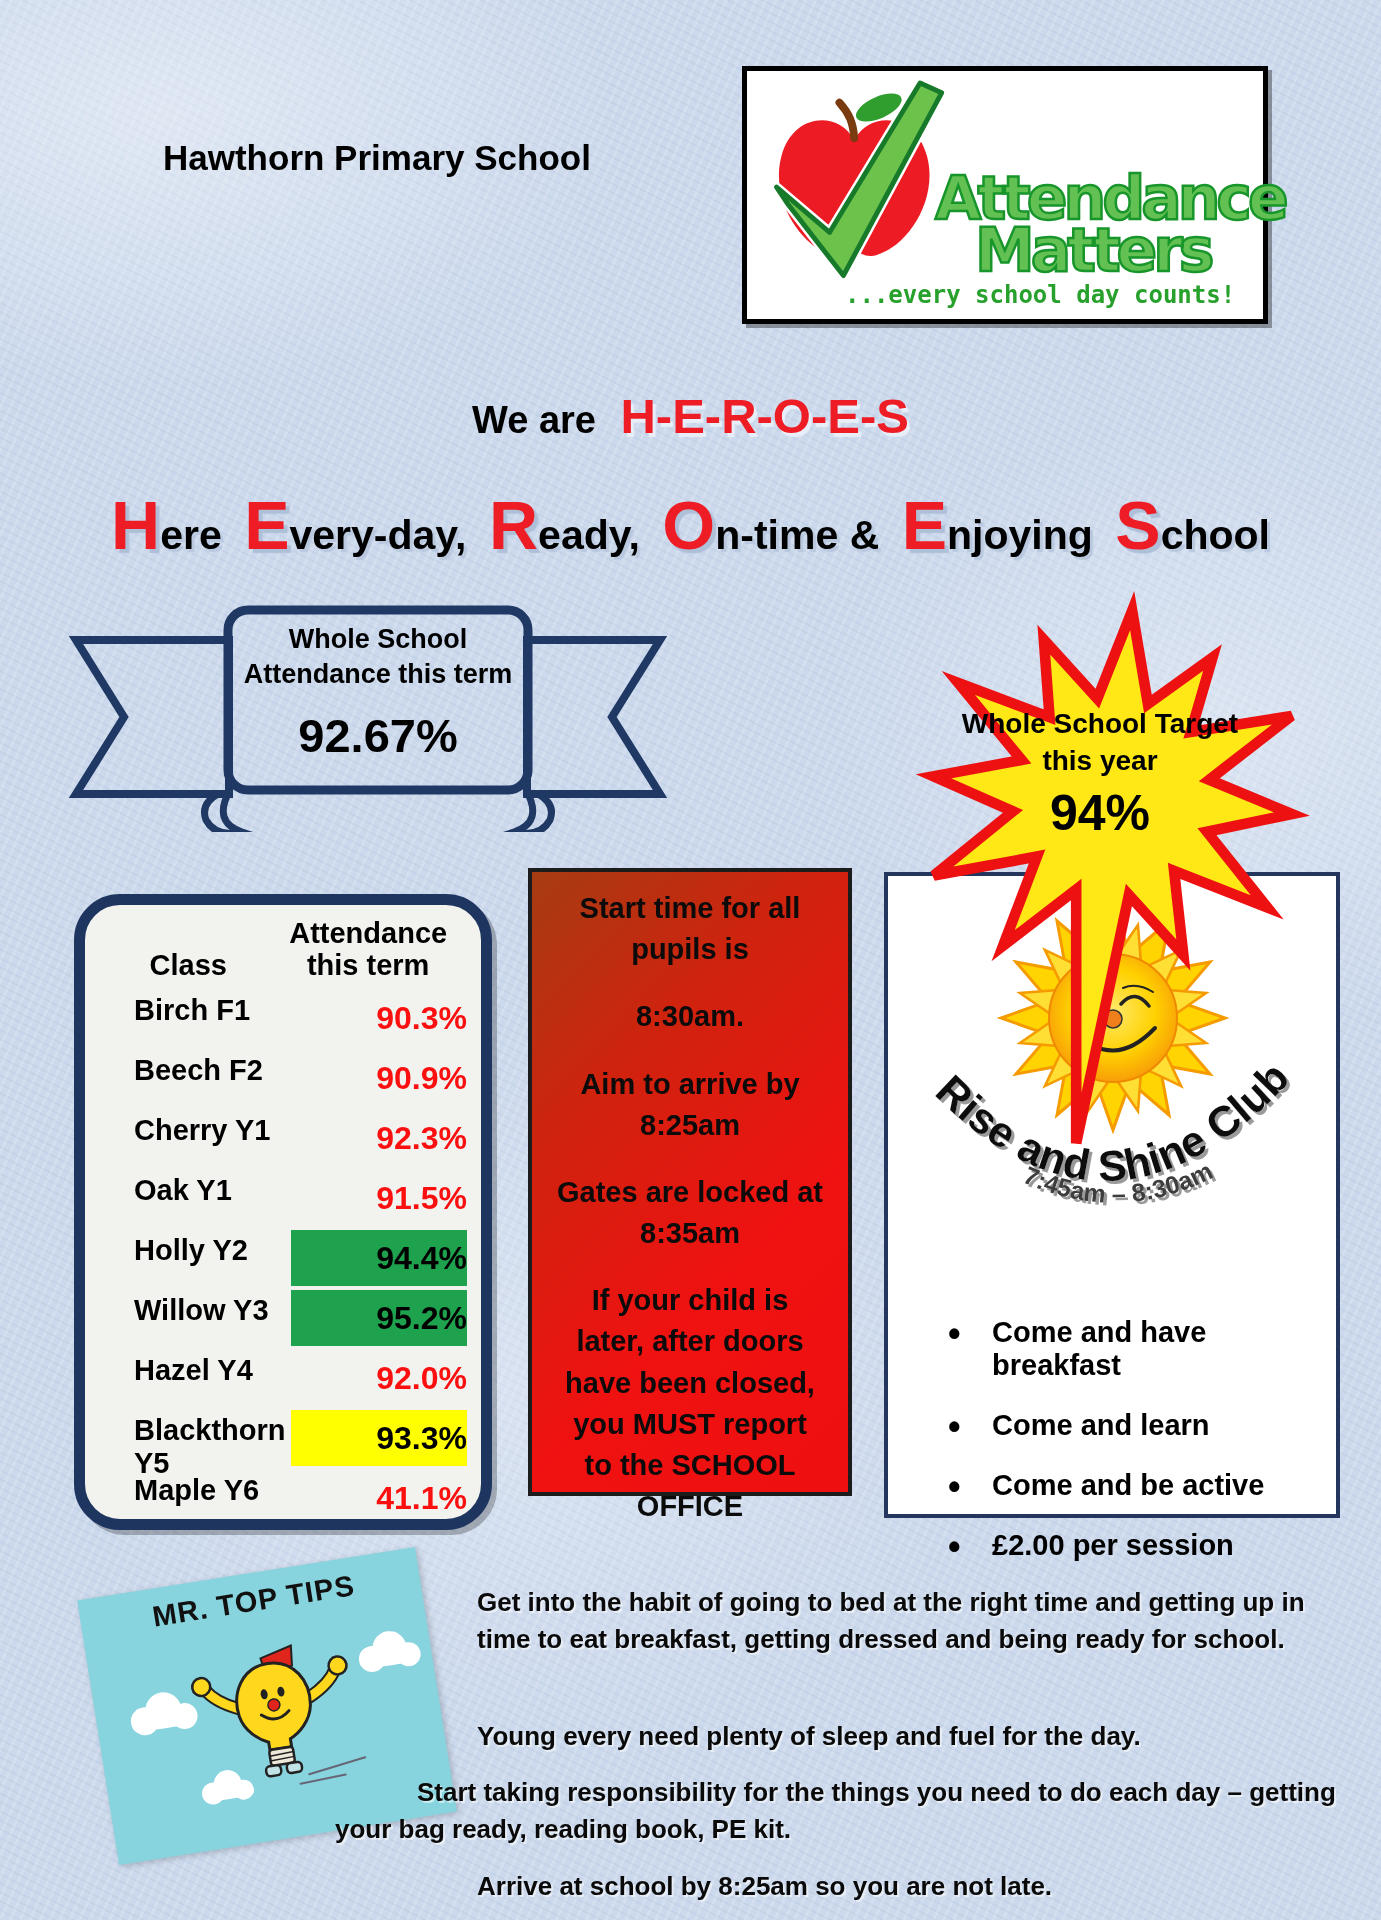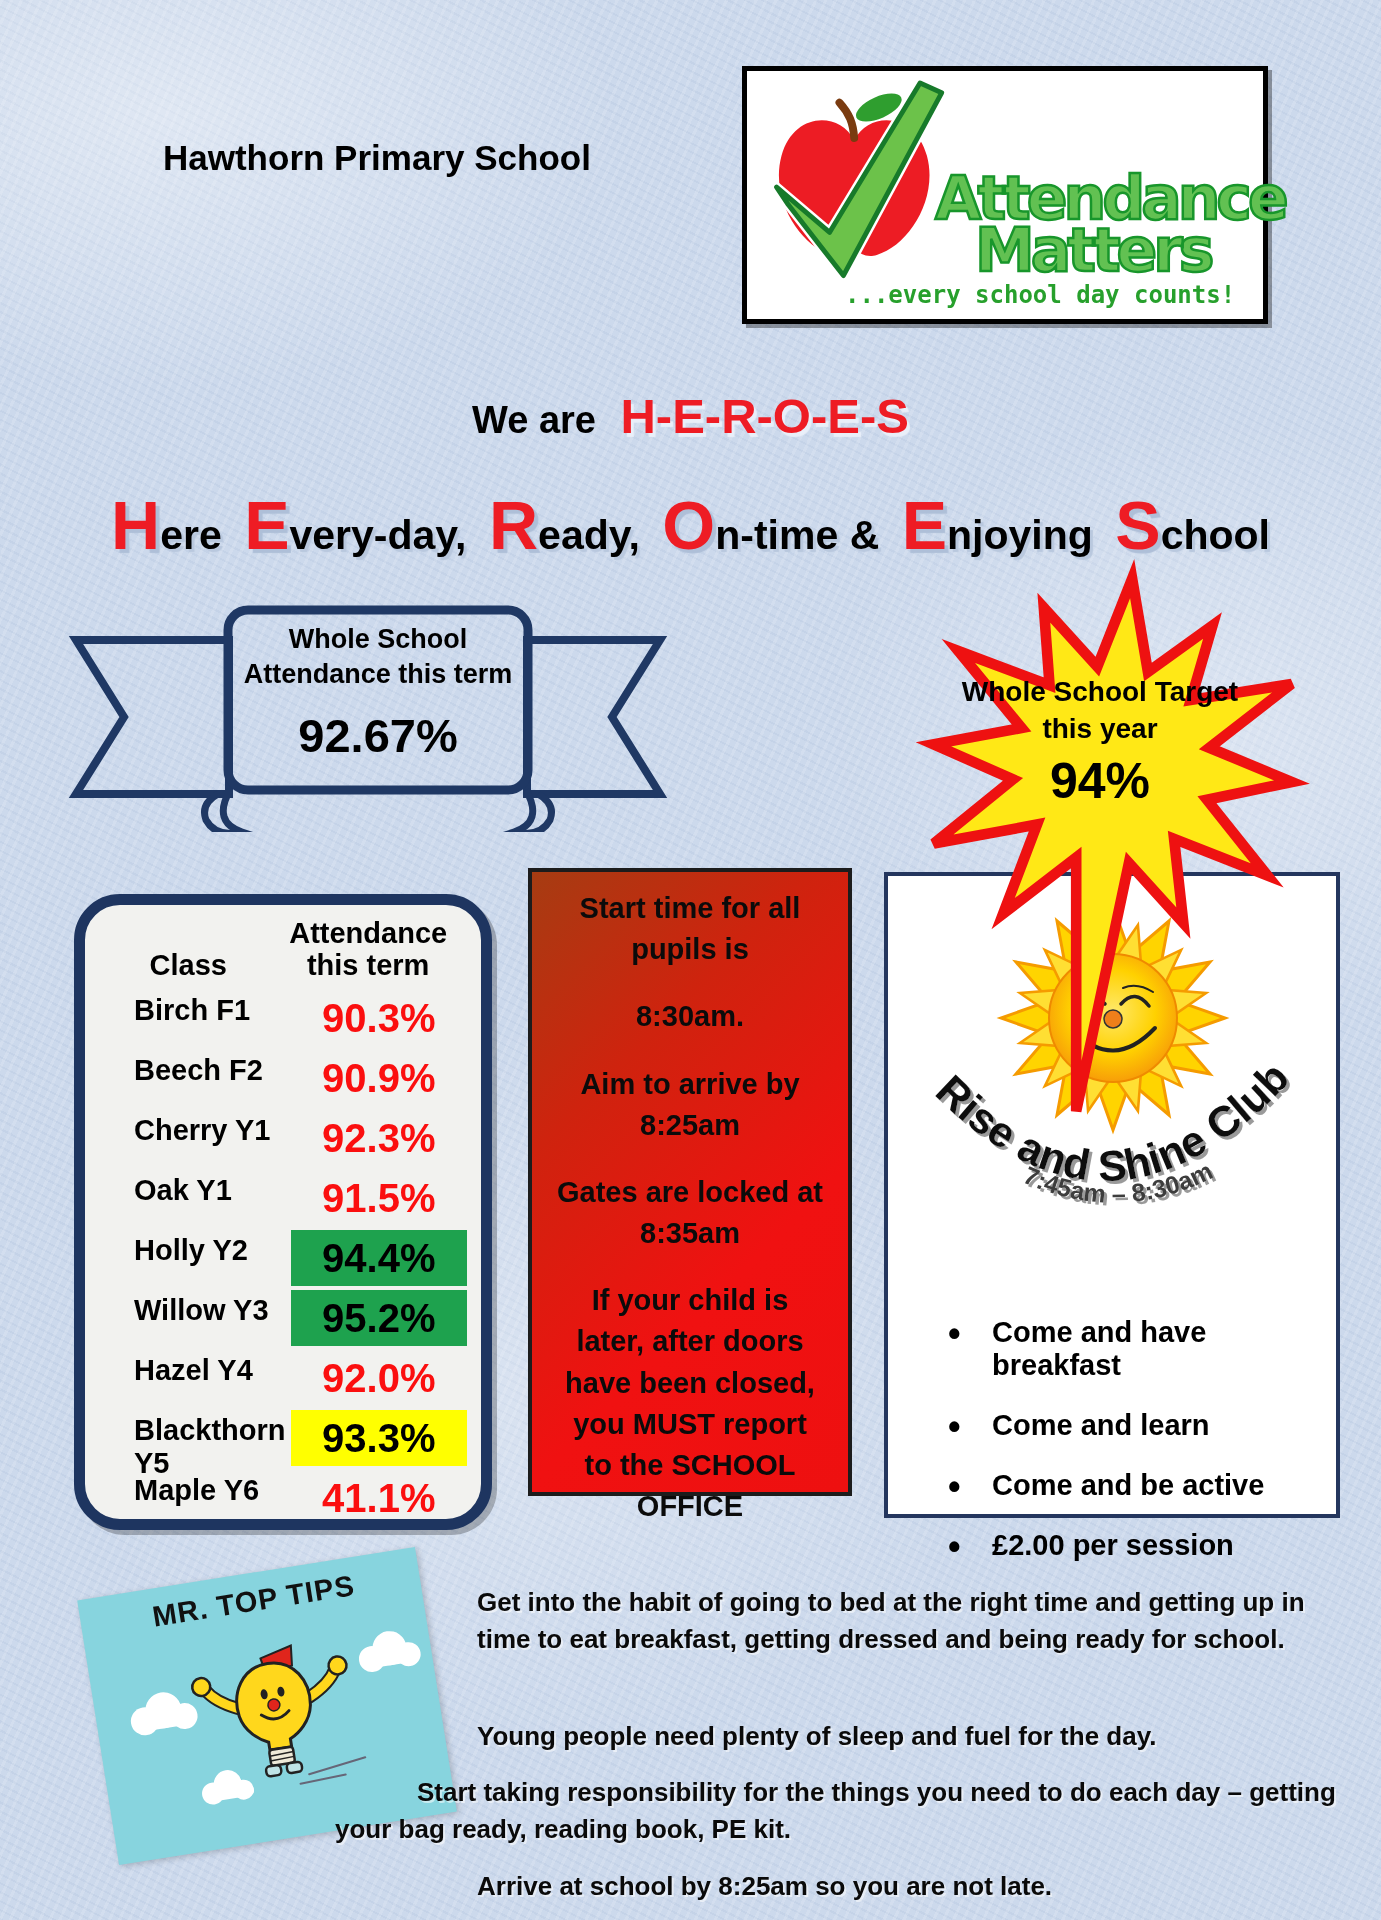--- a/index.html
+++ b/index.html
@@ -33,35 +33,35 @@
   .hw{display:inline-block;margin:0 9px;}
   .hw .cap{font-size:68px;color:#ee1c24;text-shadow:4px 4px 1px #aebfd8;}
   .hw .rest{font-size:41px;color:#000;text-shadow:3px 3px 1px #b9c8de;}
   
   .banner{position:absolute;left:66px;top:596px;width:604px;height:236px;}
   .banner svg{position:absolute;left:0;top:0;}
   .banner-text{position:absolute;left:162px;top:26px;width:300px;text-align:center;}
   .banner-line{font-size:27px;line-height:1.3;}
   .banner-value{font-size:47px;margin-top:16px;}
   
-  .burst{position:absolute;left:893px;top:556px;width:424px;height:562px;z-index:6;}
+  .burst{position:absolute;left:893px;top:588px;width:424px;height:562px;z-index:6;}
   .burst svg{position:absolute;left:0;top:0;transform:rotate(6deg);}
   .burst-text{position:absolute;left:42px;top:118px;width:330px;text-align:center;}
   .burst-line{font-size:28px;line-height:1.32;}
   .burst-value{font-size:50px;margin-top:4px;}
   
   .att-table{position:absolute;left:74px;top:894px;width:418px;height:636px;box-sizing:border-box;
     background:#f2f2ef;border:11px solid #1e3560;border-radius:46px;box-shadow:5px 5px 0 rgba(0,0,0,.25);}
   .t-head{display:flex;padding:12px 12px 0 24px;}
   .t-head-class{width:44%;align-self:flex-end;text-align:center;font-size:29px;}
   .t-head-att{width:56%;text-align:center;font-size:29px;line-height:1.12;}
   .t-rows{padding:8px 14px 0 22px;margin-left:27px;}
   .t-row{display:flex;height:60px;}
   .t-label{width:47%;font-size:29px;padding-top:4px;}
-  .t-val{width:53%;text-align:center;font-size:40px;line-height:56px;height:56px;}
+  .t-val{width:53%;text-align:right;font-size:32px;line-height:56px;height:56px;}
   .val-red{color:#fb0f0f;}
   .val-green{background:#1ea24e;color:#000;}
   .val-yellow{background:#ffff00;color:#000;}
   
   .start-box{position:absolute;left:528px;top:868px;width:324px;height:628px;box-sizing:border-box;
     border:4px solid #1c1c1c;padding:16px 24px 0;
     background:linear-gradient(135deg,#a63c12 0%,#cf230e 30%,#f01111 65%,#ee1010 100%);}
   .start-para{font-size:29px;line-height:1.42;text-align:center;margin:0 0 26px;color:#0b0b0b;}
   
   .rise-box{position:absolute;left:884px;top:872px;width:456px;height:646px;box-sizing:border-box;
@@ -280,17 +280,17 @@
         <path d="M-14,-20 Q0,-8 14,-20" fill="none" stroke="#222" stroke-width="3" stroke-linecap="round"></path>
         <rect x="-18" y="32" width="15" height="10" rx="4" fill="#bfe3e6" stroke="#222" stroke-width="2.5"></rect>
         <rect x="3" y="32" width="15" height="10" rx="4" fill="#bfe3e6" stroke="#222" stroke-width="2.5"></rect>
         <path d="M24,46 L82,38 M14,54 L60,52" stroke="#667" stroke-width="2" stroke-linecap="round"></path>
       </g>
     </svg>
     <div class="tips-label">MR. TOP TIPS</div>
   </div>
 
   <p class="tip-p" id="tip1">Get into the habit of going to bed at the right time and getting up in time to eat breakfast, getting dressed and being ready for school.</p>
-  <p class="tip-p" id="tip2">Young people need plenty of sleep and fuel for the day.</p>
+  <p class="tip-p" id="tip2">Young every need plenty of sleep and fuel for the day.</p>
   <p class="tip-p" id="tip3">Start taking responsibility for the things you need to do each day – getting your bag ready, reading book, PE kit.</p>
   <p class="tip-p" id="tip4">Arrive at school by 8:25am so you are not late.</p>
 
 </div>
 
 </body></html>

